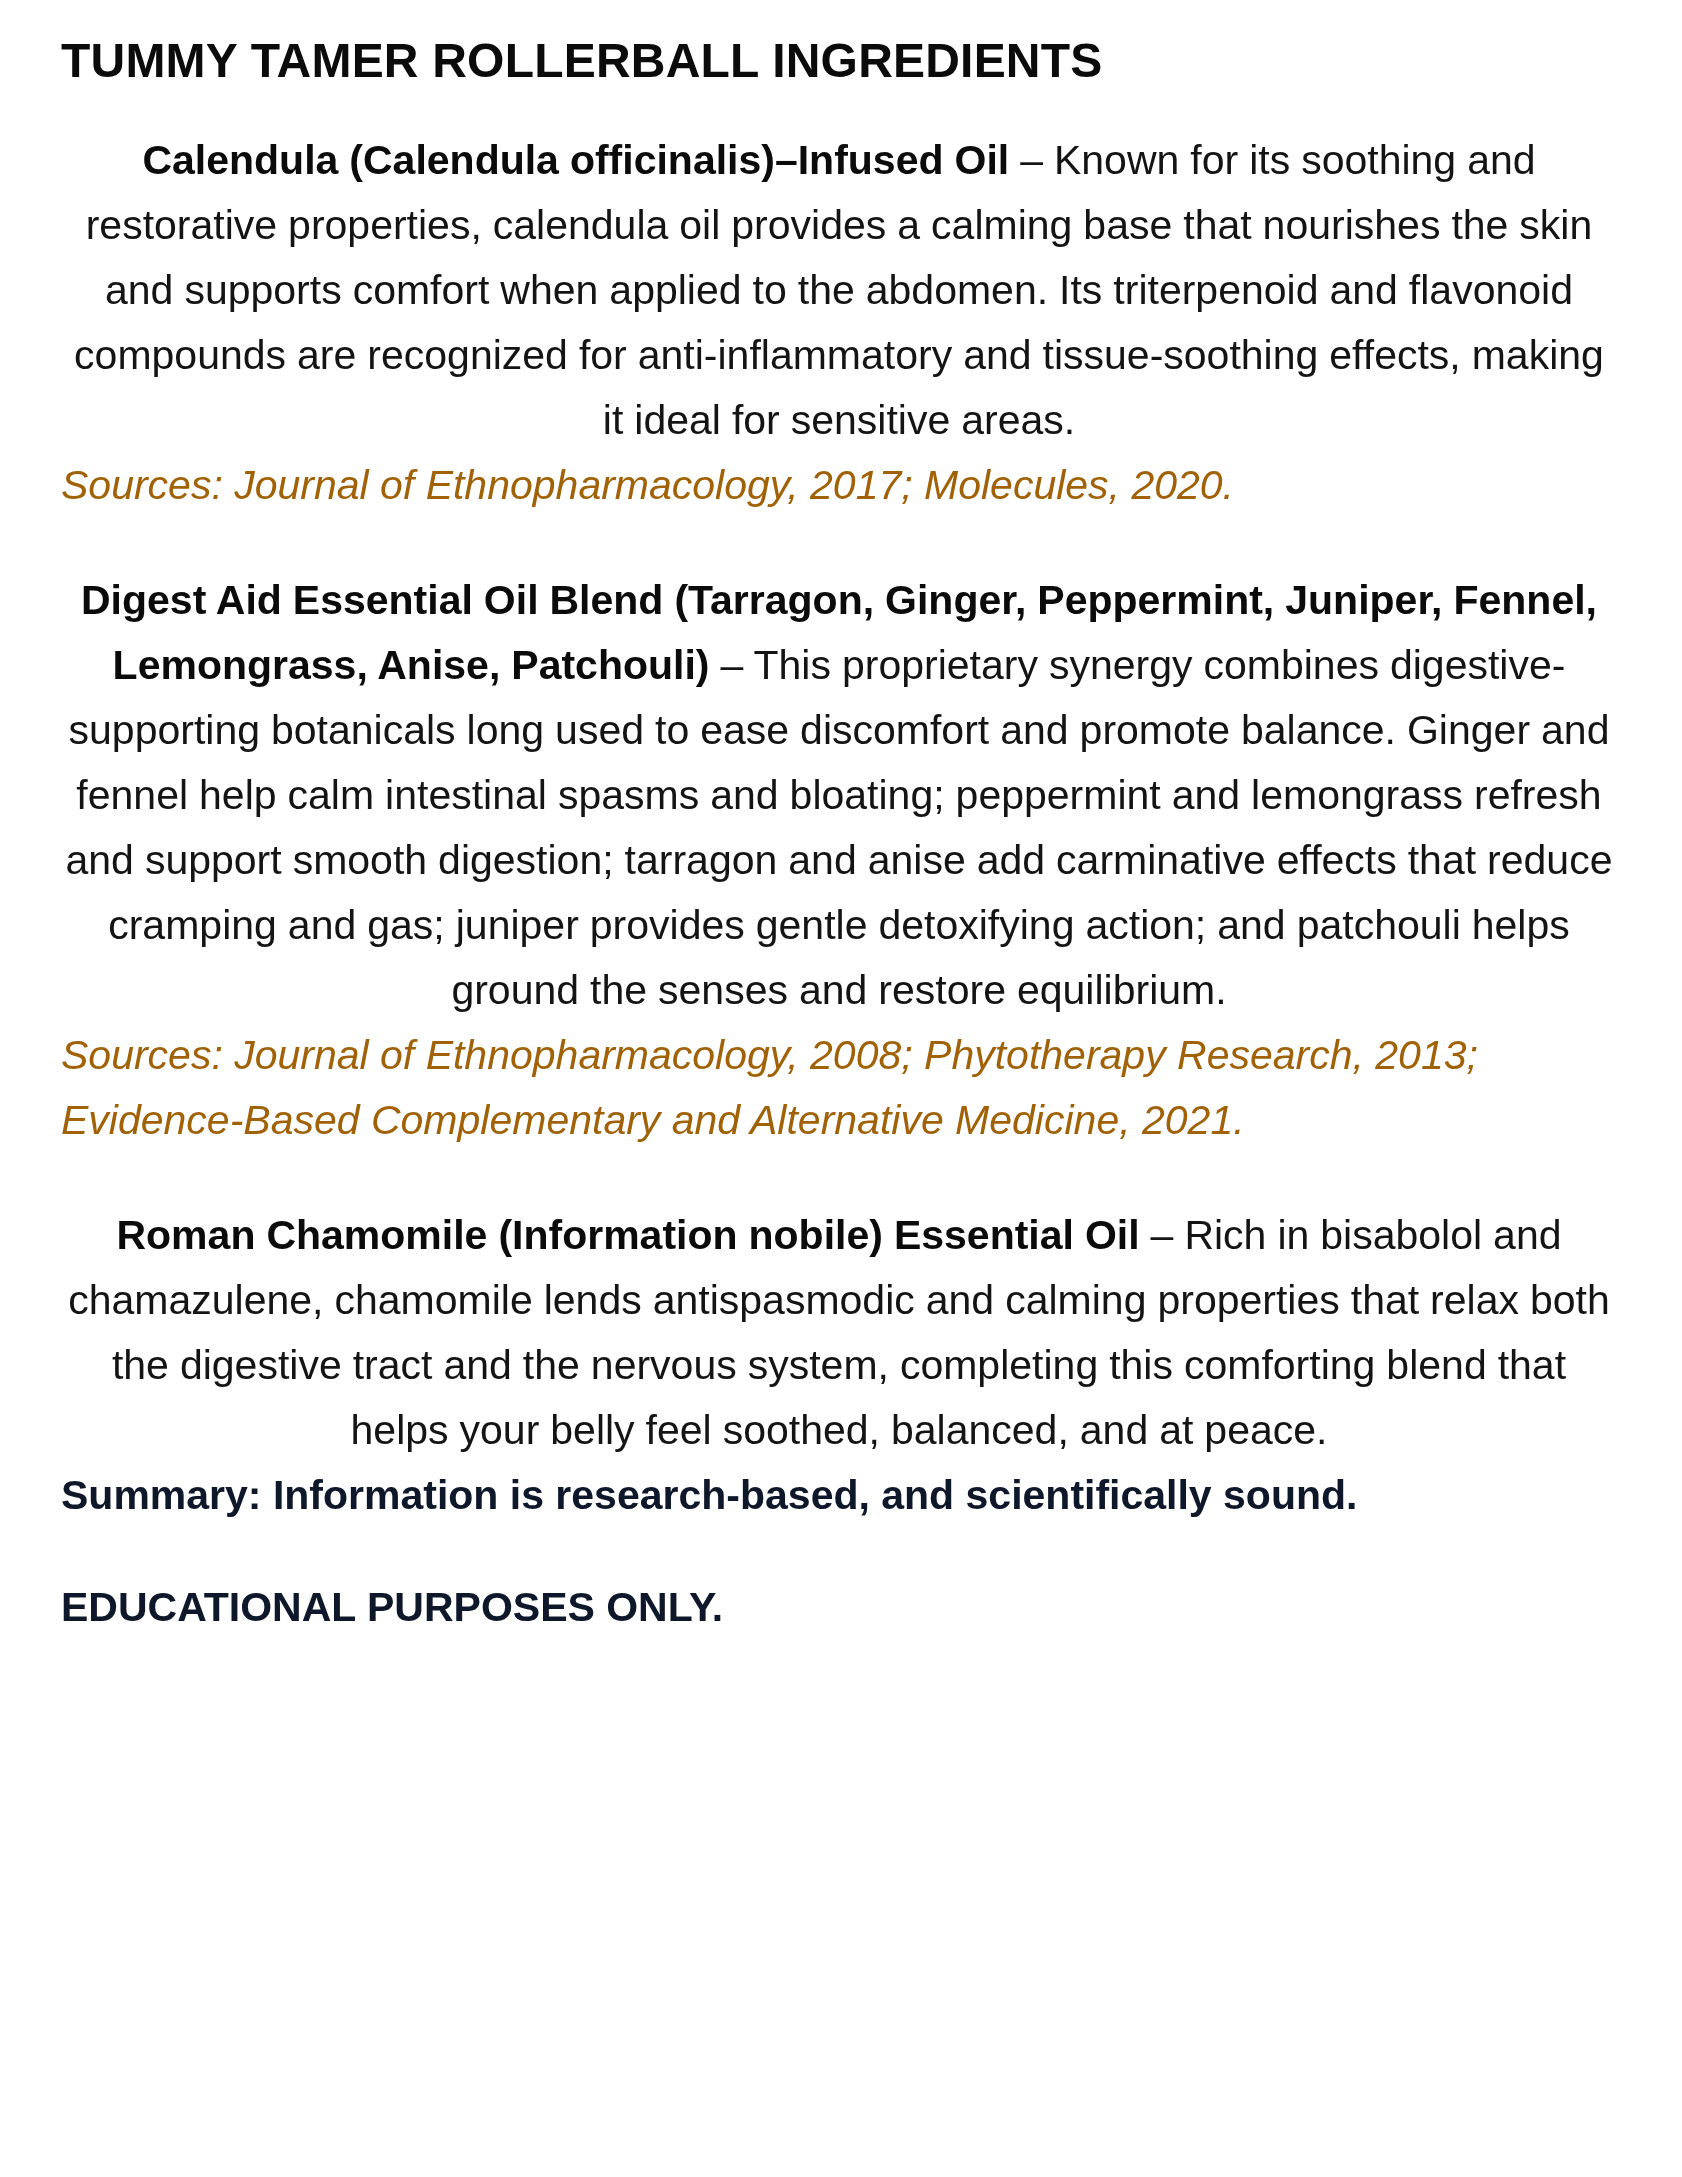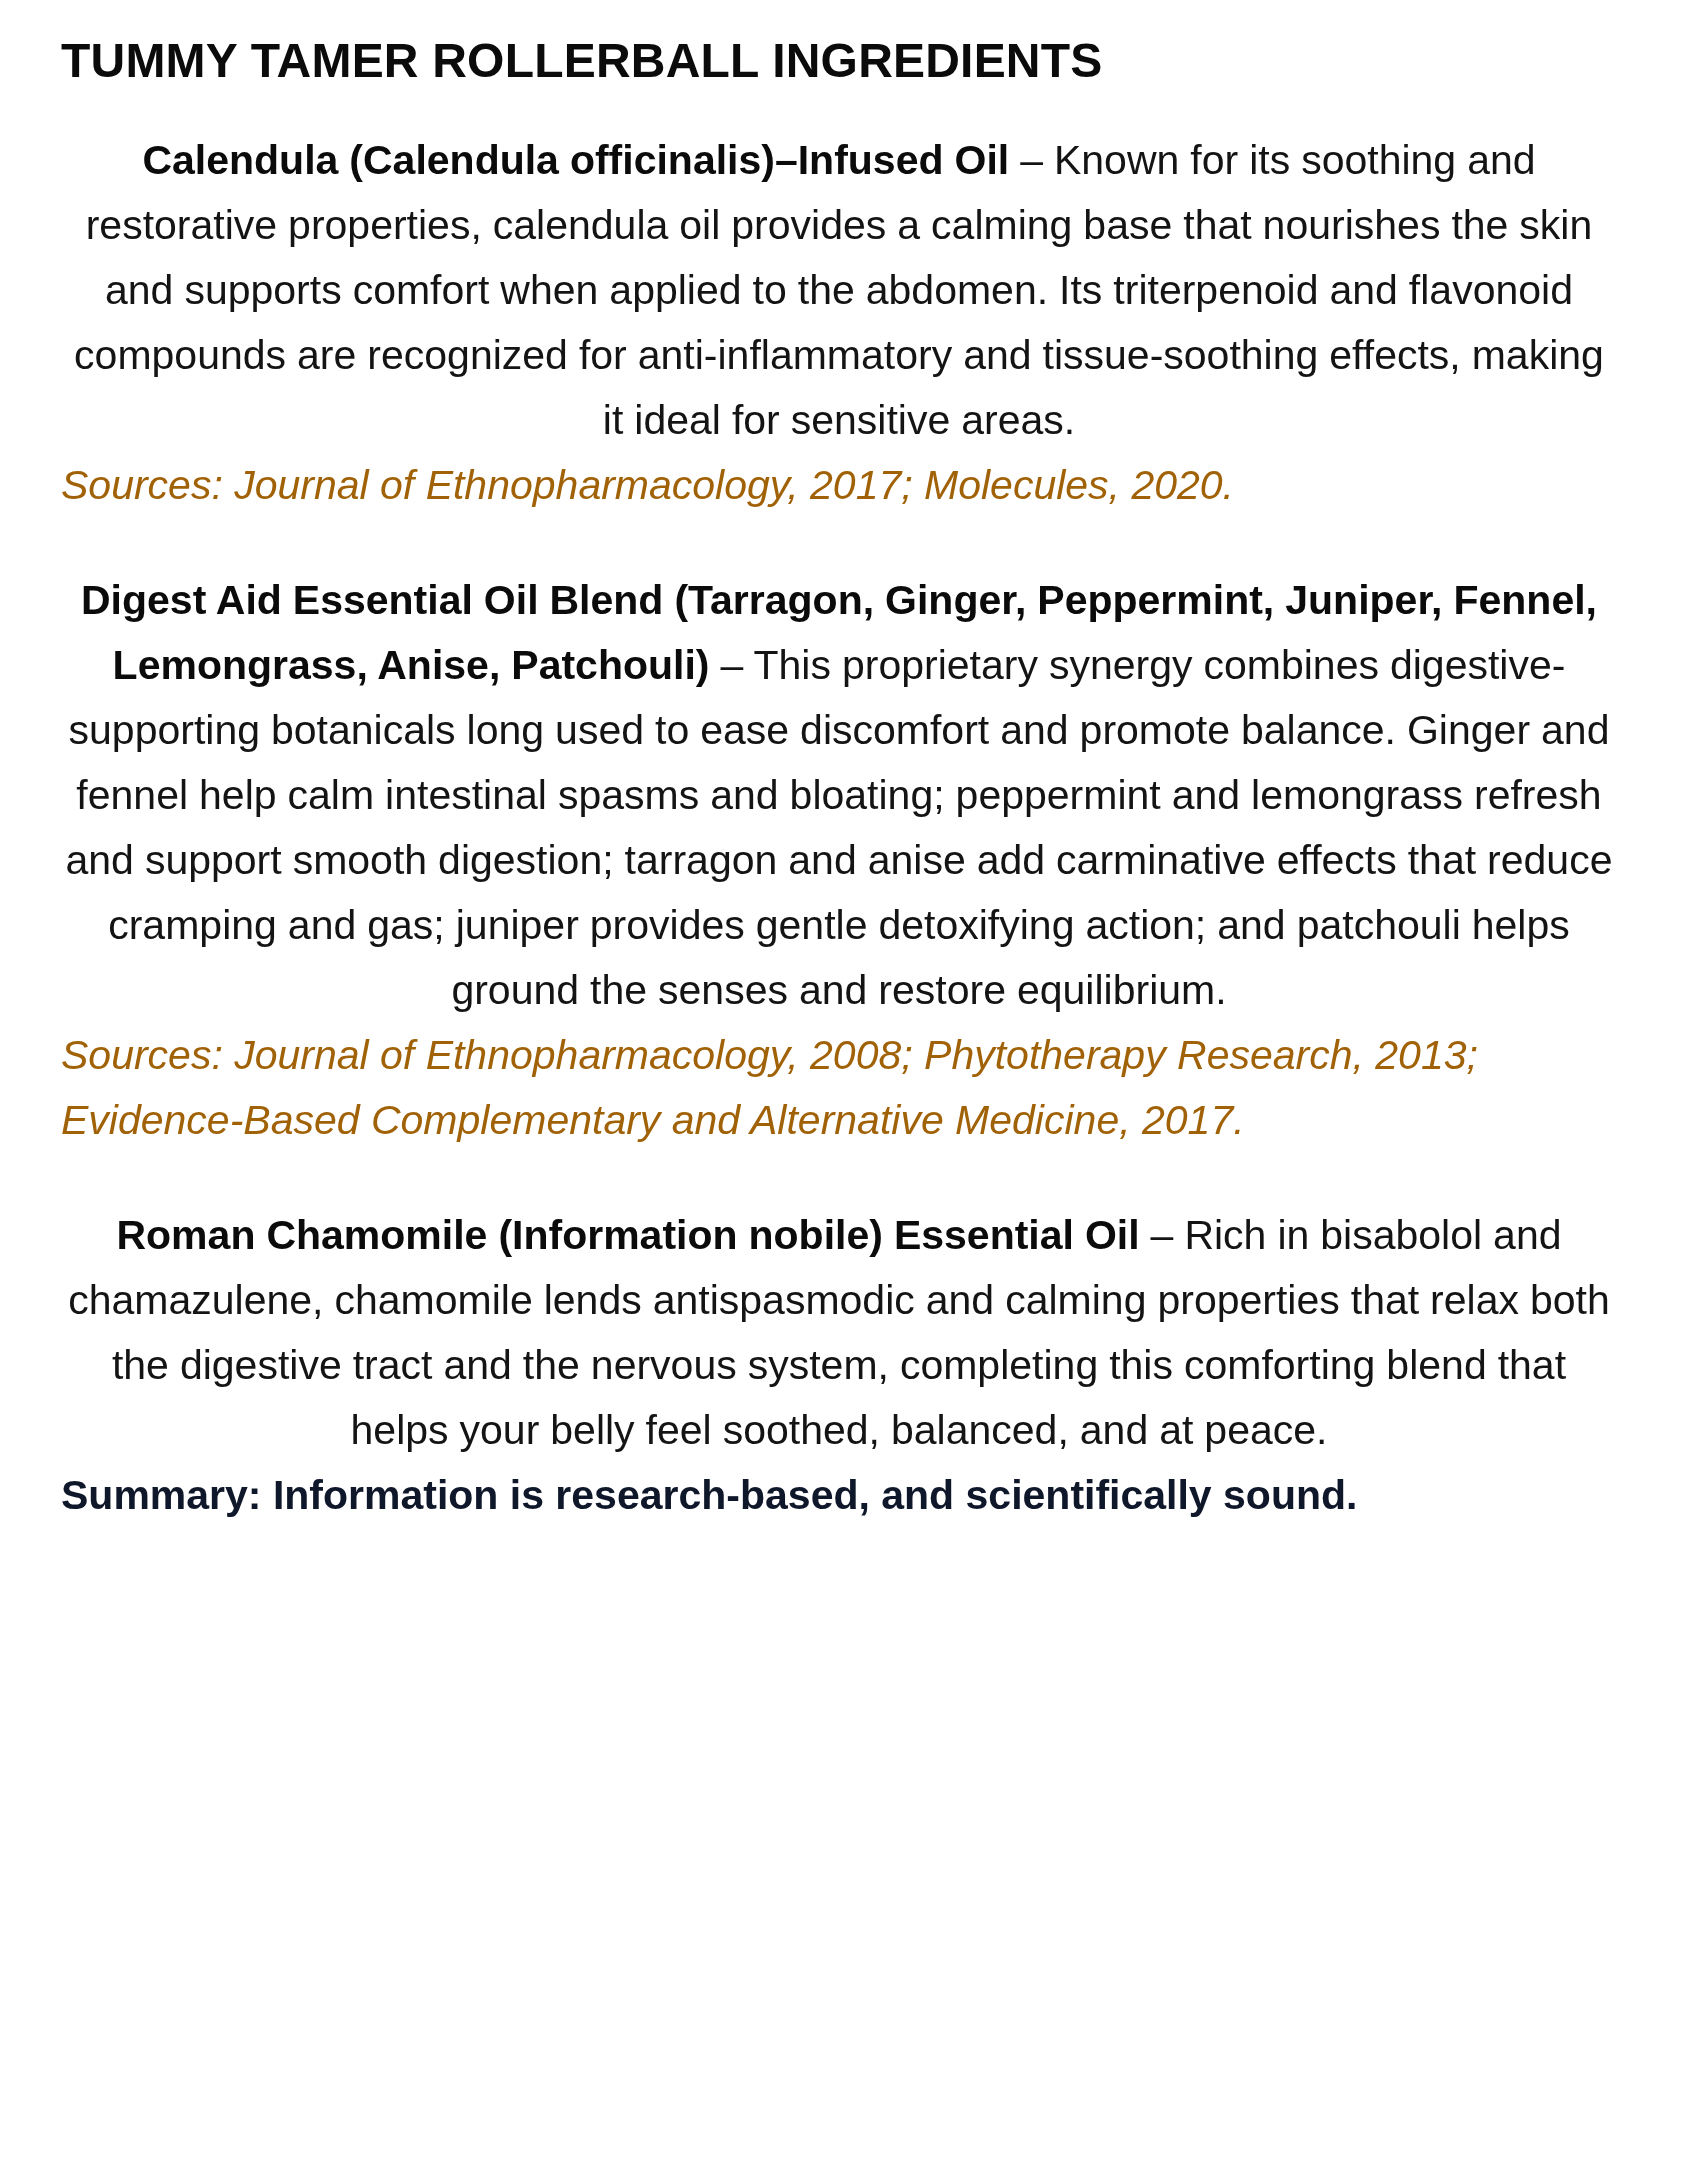--- a/index.html
+++ b/index.html
@@ -74,24 +74,25 @@
 
   <h1 class="doc-title">TUMMY TAMER ROLLERBALL INGREDIENTS</h1>
 
   <section class="block">
     <p class="para"><span class="lead">Calendula (Calendula officinalis)–Infused Oil</span><span class="desc"> – Known for its soothing and restorative properties, calendula oil provides a calming base that nourishes the skin and supports comfort when applied to the abdomen. Its triterpenoid and flavonoid compounds are recognized for anti-inflammatory and tissue-soothing effects, making it ideal for sensitive areas.</span></p>
     <p class="sources">Sources: Journal of Ethnopharmacology, 2017; Molecules, 2020.</p>
   </section>
 
   <section class="block">
     <p class="para"><span class="lead">Digest Aid Essential Oil Blend (Tarragon, Ginger, Peppermint, Juniper, Fennel, Lemongrass, Anise, Patchouli)</span><span class="desc"> – This proprietary synergy combines digestive-supporting botanicals long used to ease discomfort and promote balance. Ginger and fennel help calm intestinal spasms and bloating; peppermint and lemongrass refresh and support smooth digestion; tarragon and anise add carminative effects that reduce cramping and gas; juniper provides gentle detoxifying action; and patchouli helps ground the senses and restore equilibrium.</span></p>
-    <p class="sources">Sources: Journal of Ethnopharmacology, 2008; Phytotherapy Research, 2013; Evidence-Based Complementary and Alternative Medicine, 2017.</p>
+    <p class="sources">Sources: Journal of Ethnopharmacology, 2008; Phytotherapy Research, 2013; Evidence-Based Complementary and Alternative Medicine, 2021.</p>
   </section>
 
   <section class="block">
     <p class="para"><span class="lead">Roman Chamomile (Information nobile) Essential Oil</span><span class="desc"> – Rich in bisabolol and chamazulene, chamomile lends antispasmodic and calming properties that relax both the digestive tract and the nervous system, completing this comforting blend that helps your belly feel soothed, balanced, and at peace.</span></p>
   </section>
 
   <p class="closing">Summary: Information is research-based, and scientifically sound.</p>
 
+  <p class="closing last">EDUCATIONAL PURPOSES ONLY.</p>
 
 </div>
 
 
 </body></html>

